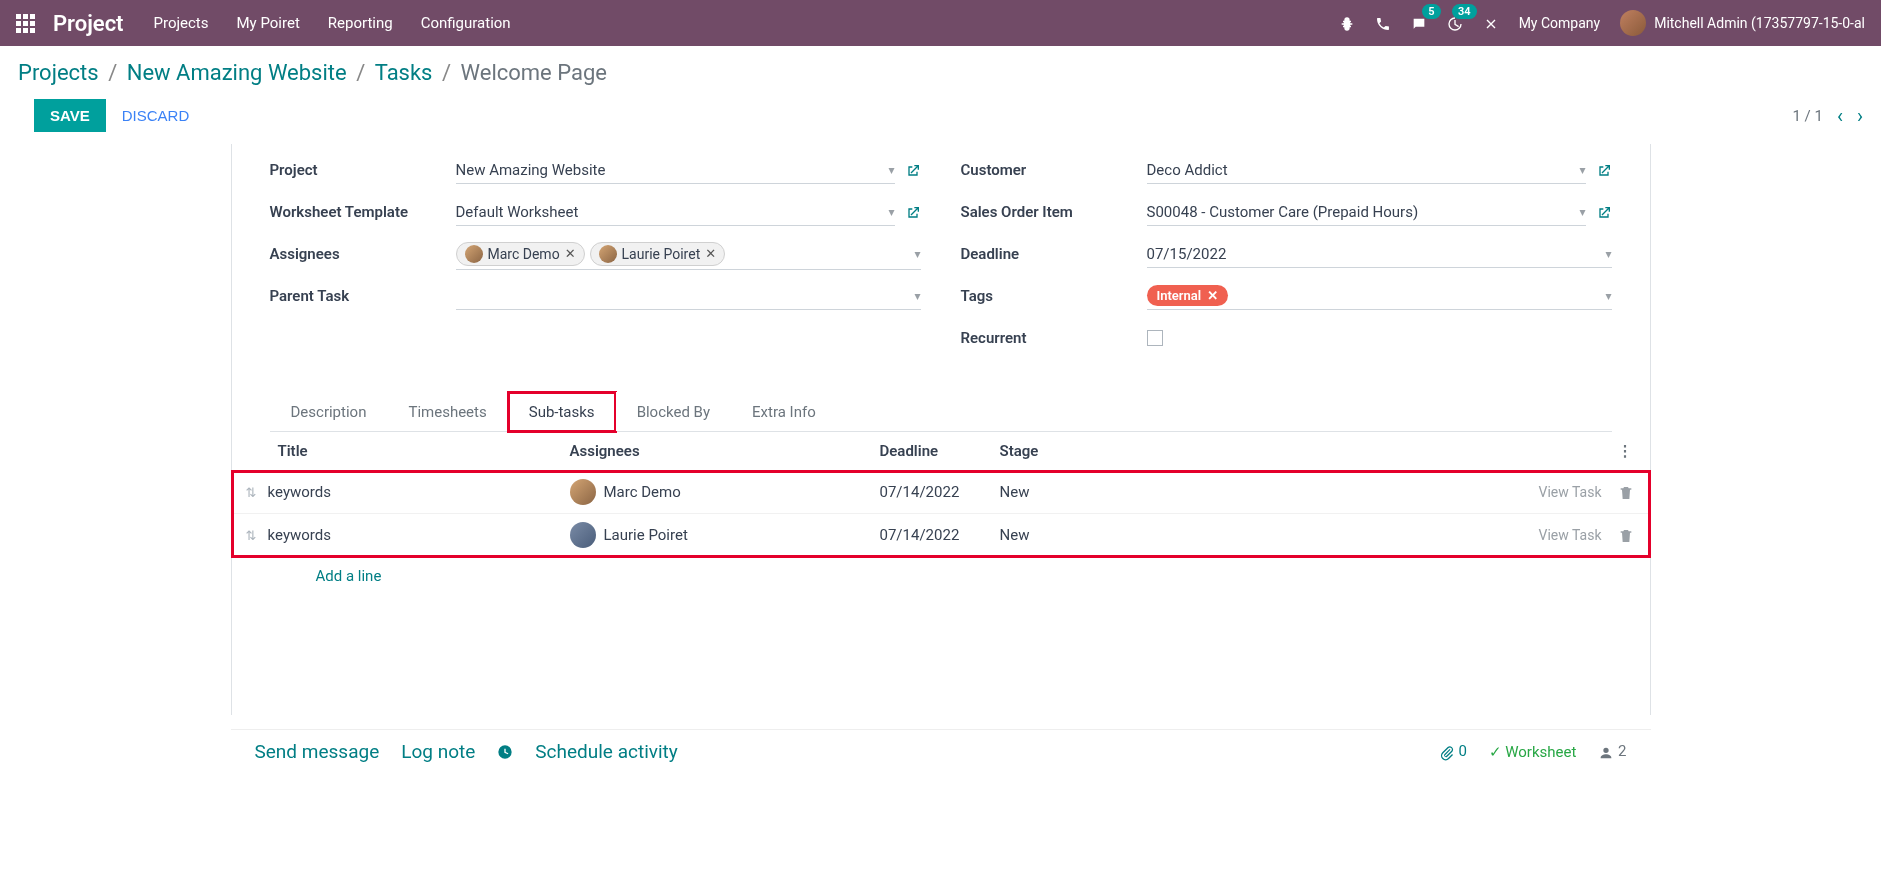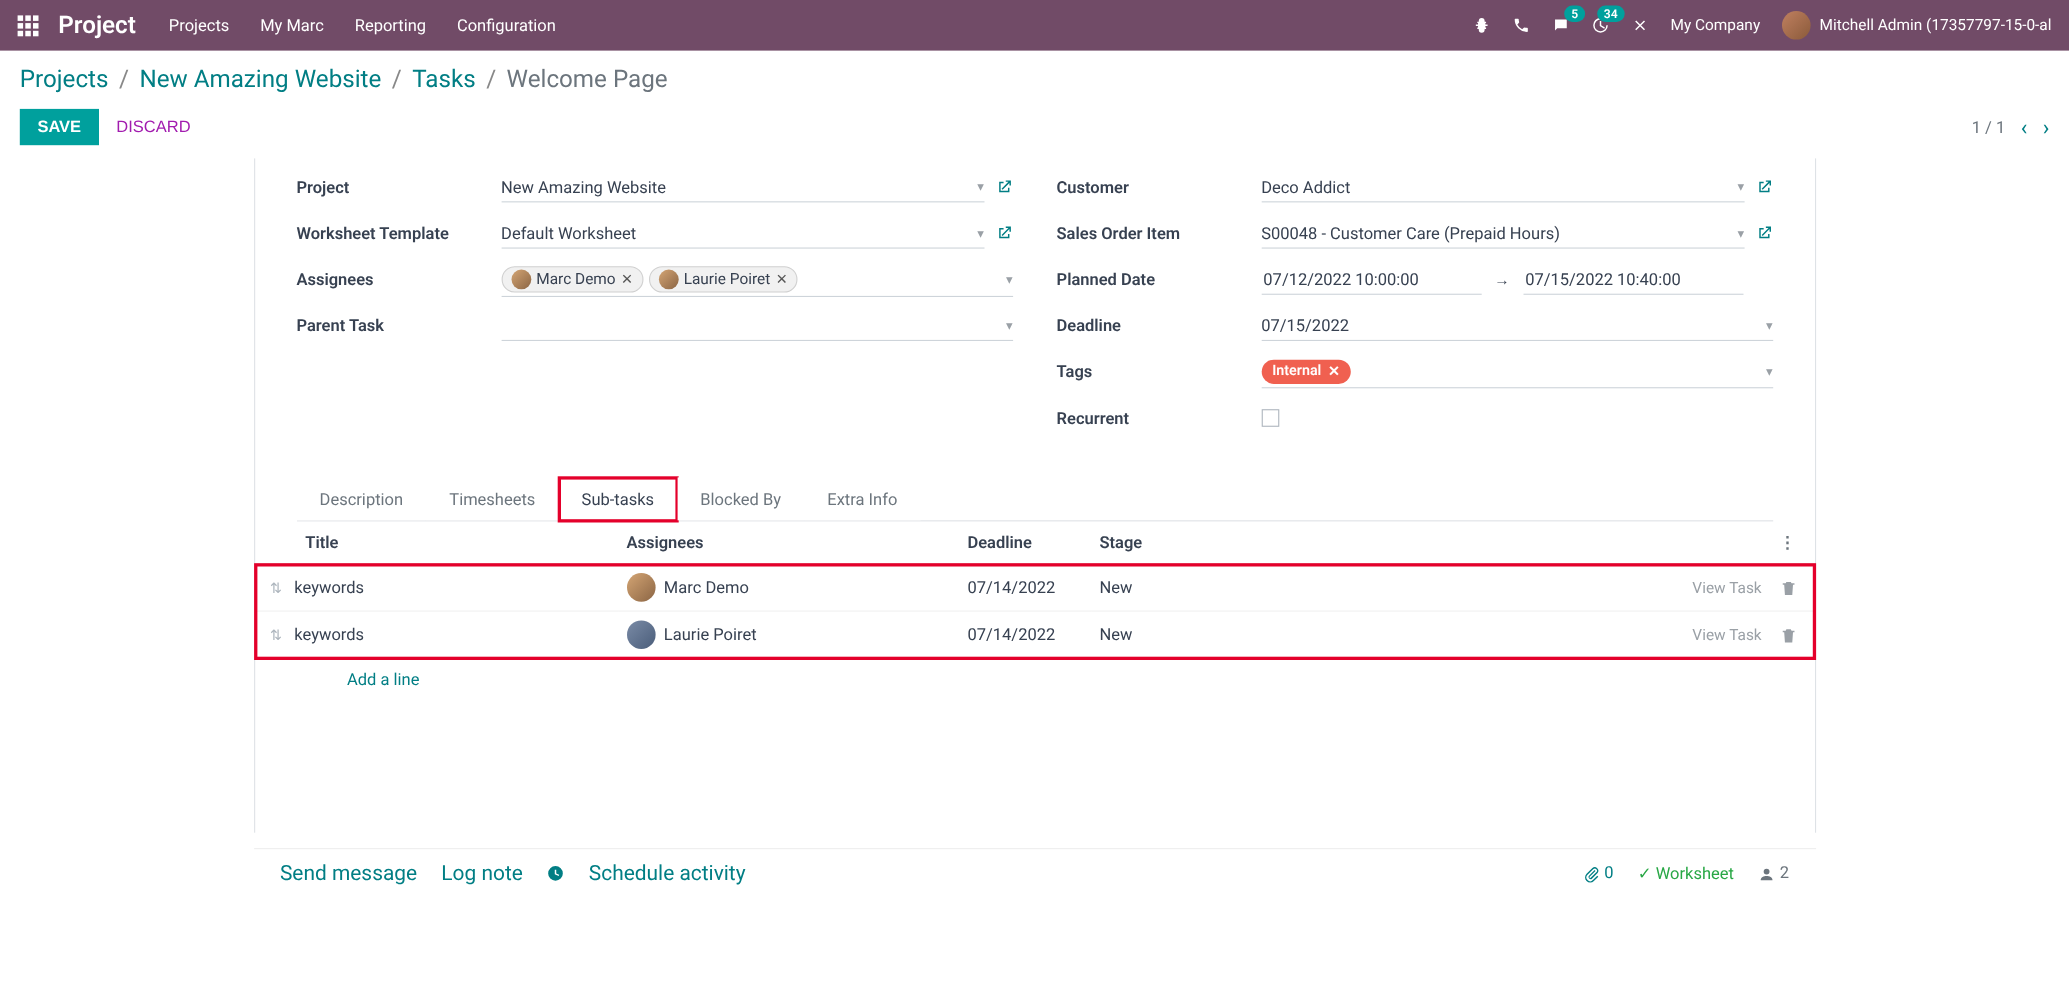--- a/index.html
+++ b/index.html
@@ -15,23 +15,23 @@
 .topbar .right { display: flex; align-items: center; gap: 20px; }
 .topbar .right .icon { position: relative; cursor: pointer; }
 .topbar .badge { position: absolute; top: -10px; right: -14px; background: #00A09D; color: #fff; font-size: 11px; border-radius: 10px; padding: 1px 6px; font-weight: 600; }
 .avatar-small { width: 26px; height: 26px; border-radius: 50%; background: linear-gradient(135deg,#c08060,#8a5a3a); display: inline-block; vertical-align: middle; margin-right: 8px; }
 
 .breadcrumb-bar { padding: 14px 18px 8px; }
 .breadcrumb-bar a { color: #017E84; text-decoration: none; font-size: 22px; }
 .breadcrumb-bar .sep { color: #888; font-size: 22px; margin: 0 6px; }
 .breadcrumb-bar .current { color: #6c757d; font-size: 22px; }
 
-.actions-bar { padding: 6px 18px 12px; display: flex; align-items: center; }
+.actions-bar { padding: 6px 18px 12px; display: flex; align-items: center; margin-left: 16px; }
 .btn-save { background: #00A09D; color: #fff; border: none; padding: 8px 16px; font-size: 15px; font-weight: 600; cursor: pointer; margin-right: 16px; }
-.btn-discard { background: none; border: none; color: #a21caf; font-size: 15px; cursor: pointer; }
+.btn-discard { background: none; border: none; color: #3b82f6; font-size: 15px; cursor: pointer; }
 .actions-bar .spacer { flex: 1; }
 .pager { color: #6c757d; font-size: 15px; display: flex; align-items: center; gap: 14px; }
 .pager .arrow { color: #017E84; cursor: pointer; font-size: 20px; }
 
 .form-sheet { max-width: 1420px; margin: 0 auto; border: 1px solid #dee2e6; border-top: none; border-bottom: none; padding: 10px 38px 0; background: #fff; }
 .form-cols { display: flex; gap: 40px; }
 .form-col { flex: 1; }
 .form-row { display: flex; align-items: center; margin-bottom: 10px; min-height: 32px; }
 .form-row label { width: 186px; font-weight: 600; color: #374151; font-size: 15px; flex-shrink: 0; }
 .form-row .field { flex: 1; display: flex; align-items: center; }
@@ -87,21 +87,21 @@
       <span></span>
       <span></span>
       <span></span>
       <span></span>
       <span></span>
       <span></span>
     </div>
   <div class="brand">Project</div>
   <nav class="nav">
     <a>Projects</a>
-    <a>My Marc</a>
+    <a>My Poiret</a>
     <a>Reporting</a>
     <a>Configuration</a>
   </nav>
   <div class="spacer"></div>
   <div class="right">
     <span class="icon"><svg class="i" viewBox="0 0 24 24">
           <path d="M12 2a4 4 0 0 1 4 4v1h2v2h-1v2h3v2h-3v2h1v2h-2v1a4 4 0 0 1-8 0v-1H6v-2h1v-2H4v-2h3V9H6V7h2V6a4 4 0 0 1 4-4z"></path>
         </svg></span>
     <span class="icon"><svg class="i" viewBox="0 0 24 24">
           <path d="M6.6 10.8a15 15 0 0 0 6.6 6.6l2.2-2.2a1 1 0 0 1 1-.25 11 11 0 0 0 3.5.56 1 1 0 0 1 1 1V20a1 1 0 0 1-1 1A17 17 0 0 1 3 4a1 1 0 0 1 1-1h3.5a1 1 0 0 1 1 1 11 11 0 0 0 .56 3.5 1 1 0 0 1-.25 1z"></path>
@@ -217,28 +217,20 @@
       <div class="form-row">
         <label>Sales Order Item</label>
         <div class="field">
           <div class="m2o">
               <span>S00048 - Customer Care (Prepaid Hours)</span>
               <span class="caret">▾</span>
             </div>
           <span class="ext-link"><svg class="i" viewBox="0 0 24 24">
                 <path d="M14 3h7v7h-2V6.4l-9.3 9.3-1.4-1.4L17.6 5H14V3zM5 5h6v2H7v10h10v-4h2v6H5V5z"></path>
               </svg></span>
-        </div>
-      </div>
-      <div class="form-row">
-        <label>Planned Date</label>
-        <div class="field">
-          <div class="date-field">07/12/2022 10:00:00</div>
-          <span class="date-sep">→</span>
-          <div class="date-field">07/15/2022 10:40:00</div>
         </div>
       </div>
       <div class="form-row">
         <label>Deadline</label>
         <div class="field">
           <div class="m2o">
               <span>07/15/2022</span>
               <span class="caret">▾</span>
             </div>
         </div>

